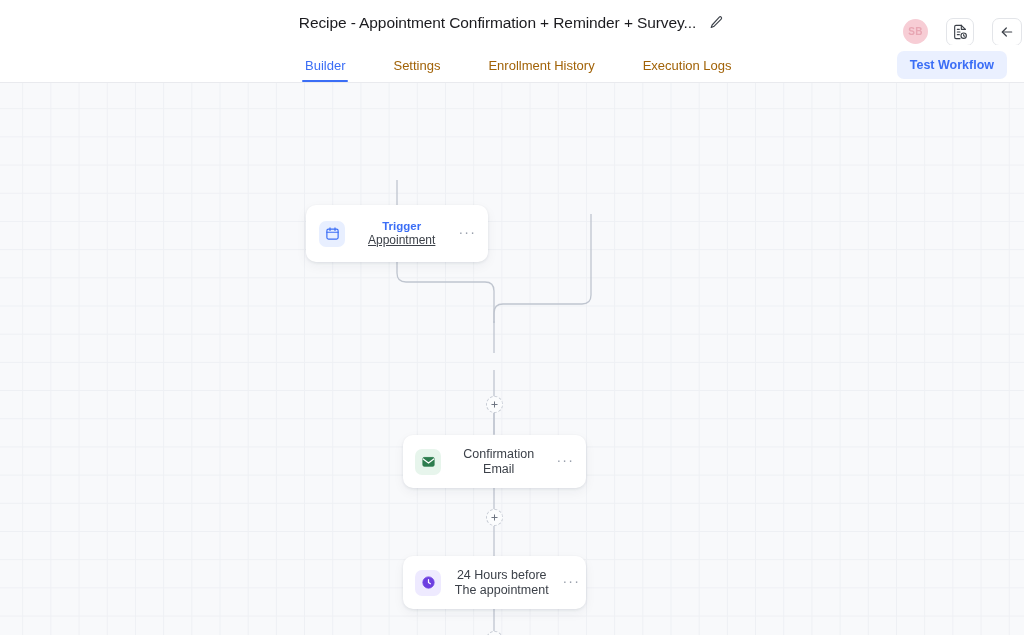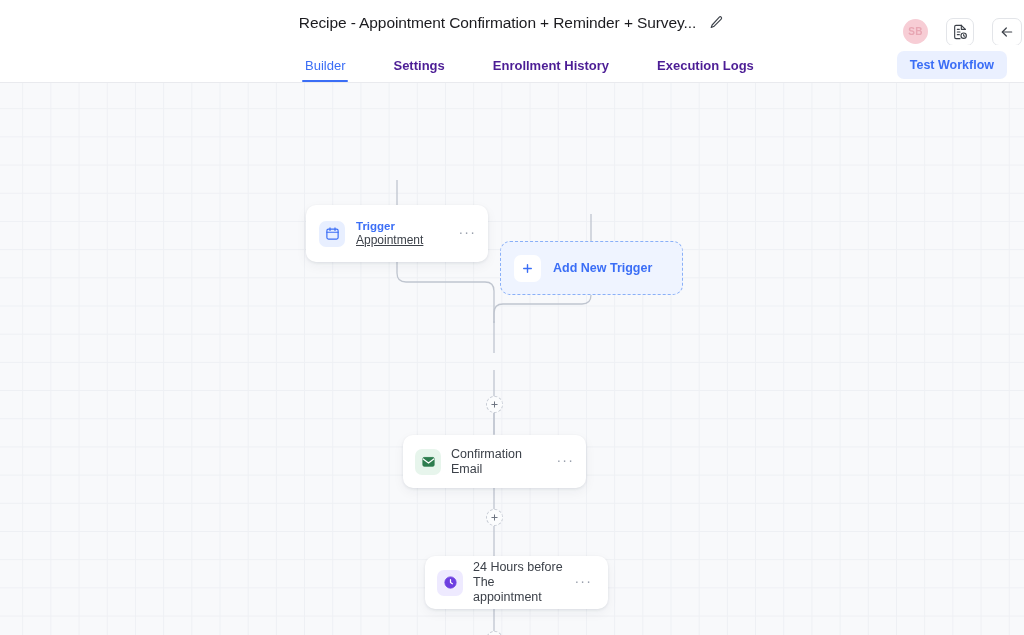--- a/index.html
+++ b/index.html
@@ -66,27 +66,26 @@
   .tabbar {
     position: relative;
     height: 38px;
     background: #ffffff;
     border-bottom: 1px solid #e9eaee;
     display: flex; align-items: flex-end;
     padding-left: 305px;
   }
   .tab {
     font-size: 13px;
-    color: #4c1d95;
+    color: #a16207;
     padding: 0 0 9px 0;
     margin-right: 48px;
     cursor: pointer;
     position: relative;
     white-space: nowrap;
-    font-weight: bold;
   }
   .tab.active { color: #3b6ef6; font-weight: normal; }
   .tab.active::after {
     content: "";
     position: absolute;
     left: -3px; right: -3px; bottom: 0;
     height: 2.5px; border-radius: 2px;
     background: #3b6ef6;
   }
   .test-btn {
@@ -115,20 +114,21 @@
   .edges { position: absolute; inset: 0; pointer-events: none; }
 
   
   .node {
     position: absolute;
     background: #ffffff;
     border-radius: 10px;
     box-shadow: 0 1px 3px rgba(22,30,60,0.09), 0 4px 12px rgba(22,30,60,0.05);
     display: flex; align-items: center;
     cursor: pointer;
+    text-align: center;
   }
   .node-icon {
     width: 26px; height: 26px;
     border-radius: 7px;
     display: flex; align-items: center; justify-content: center;
     flex: 0 0 auto;
   }
   .node-icon.blue  { background: #e8efff; }
   .node-icon.green { background: #e7f5ec; }
   .node-icon.purple{ background: #eeeaff; }
@@ -169,22 +169,22 @@
     display: flex; align-items: center; justify-content: center;
     color: #3b6ef6; font-size: 17px; line-height: 1;
     flex: 0 0 auto;
   }
   .add-trigger-label {
     font-size: 12.5px; font-weight: bold; color: #3b6ef6;
   }
   
   #node-confirmation { left: 403px; top: 352px; width: 183px; height: 53px;
     padding: 0 12px 0 12px; gap: 10px; }
-  #node-delay { left: 425px; top: 473px; width: 183px; height: 53px;
-    padding: 0 16px 0 12px; gap: 10px; }
+  #node-delay { left: 403px; top: 473px; width: 183px; height: 53px;
+    padding: 0 6px 0 12px; gap: 10px; }
 
   
   .plus-handle {
     position: absolute;
     width: 17px; height: 17px;
     border-radius: 50%;
     background: #fbfcfd;
     border: 1.2px dashed #c6cbd4;
     display: flex; align-items: center; justify-content: center;
     cursor: pointer;
@@ -264,28 +264,20 @@
             <path d="M16 3v4"></path>
         </svg>
       </div>
       <div class="node-text">
         <div class="node-kicker">Trigger</div>
         <div class="node-sub">Appointment</div>
       </div>
       <div class="dots">···</div>
     </div>
 
-    <div id="node-add-trigger">
-      <div class="plus-tile">
-        <svg width="13" height="13" viewBox="0 0 24 24" fill="none" stroke="#3b6ef6" stroke-width="2.6" stroke-linecap="round">
-          <path d="M12 5v14M5 12h14"></path>
-        </svg>
-      </div>
-      <div class="add-trigger-label">Add New Trigger</div>
-    </div>
 
     <div class="plus-handle" id="plus-1">
       <svg width="9" height="9" viewBox="0 0 24 24" fill="none" stroke="#6b7280" stroke-width="2.6" stroke-linecap="round">
           <path d="M12 5v14M5 12h14"></path>
         </svg>
     </div>
     <div class="plus-handle" id="plus-2">
       <svg width="9" height="9" viewBox="0 0 24 24" fill="none" stroke="#6b7280" stroke-width="2.6" stroke-linecap="round">
           <path d="M12 5v14M5 12h14"></path>
         </svg>

